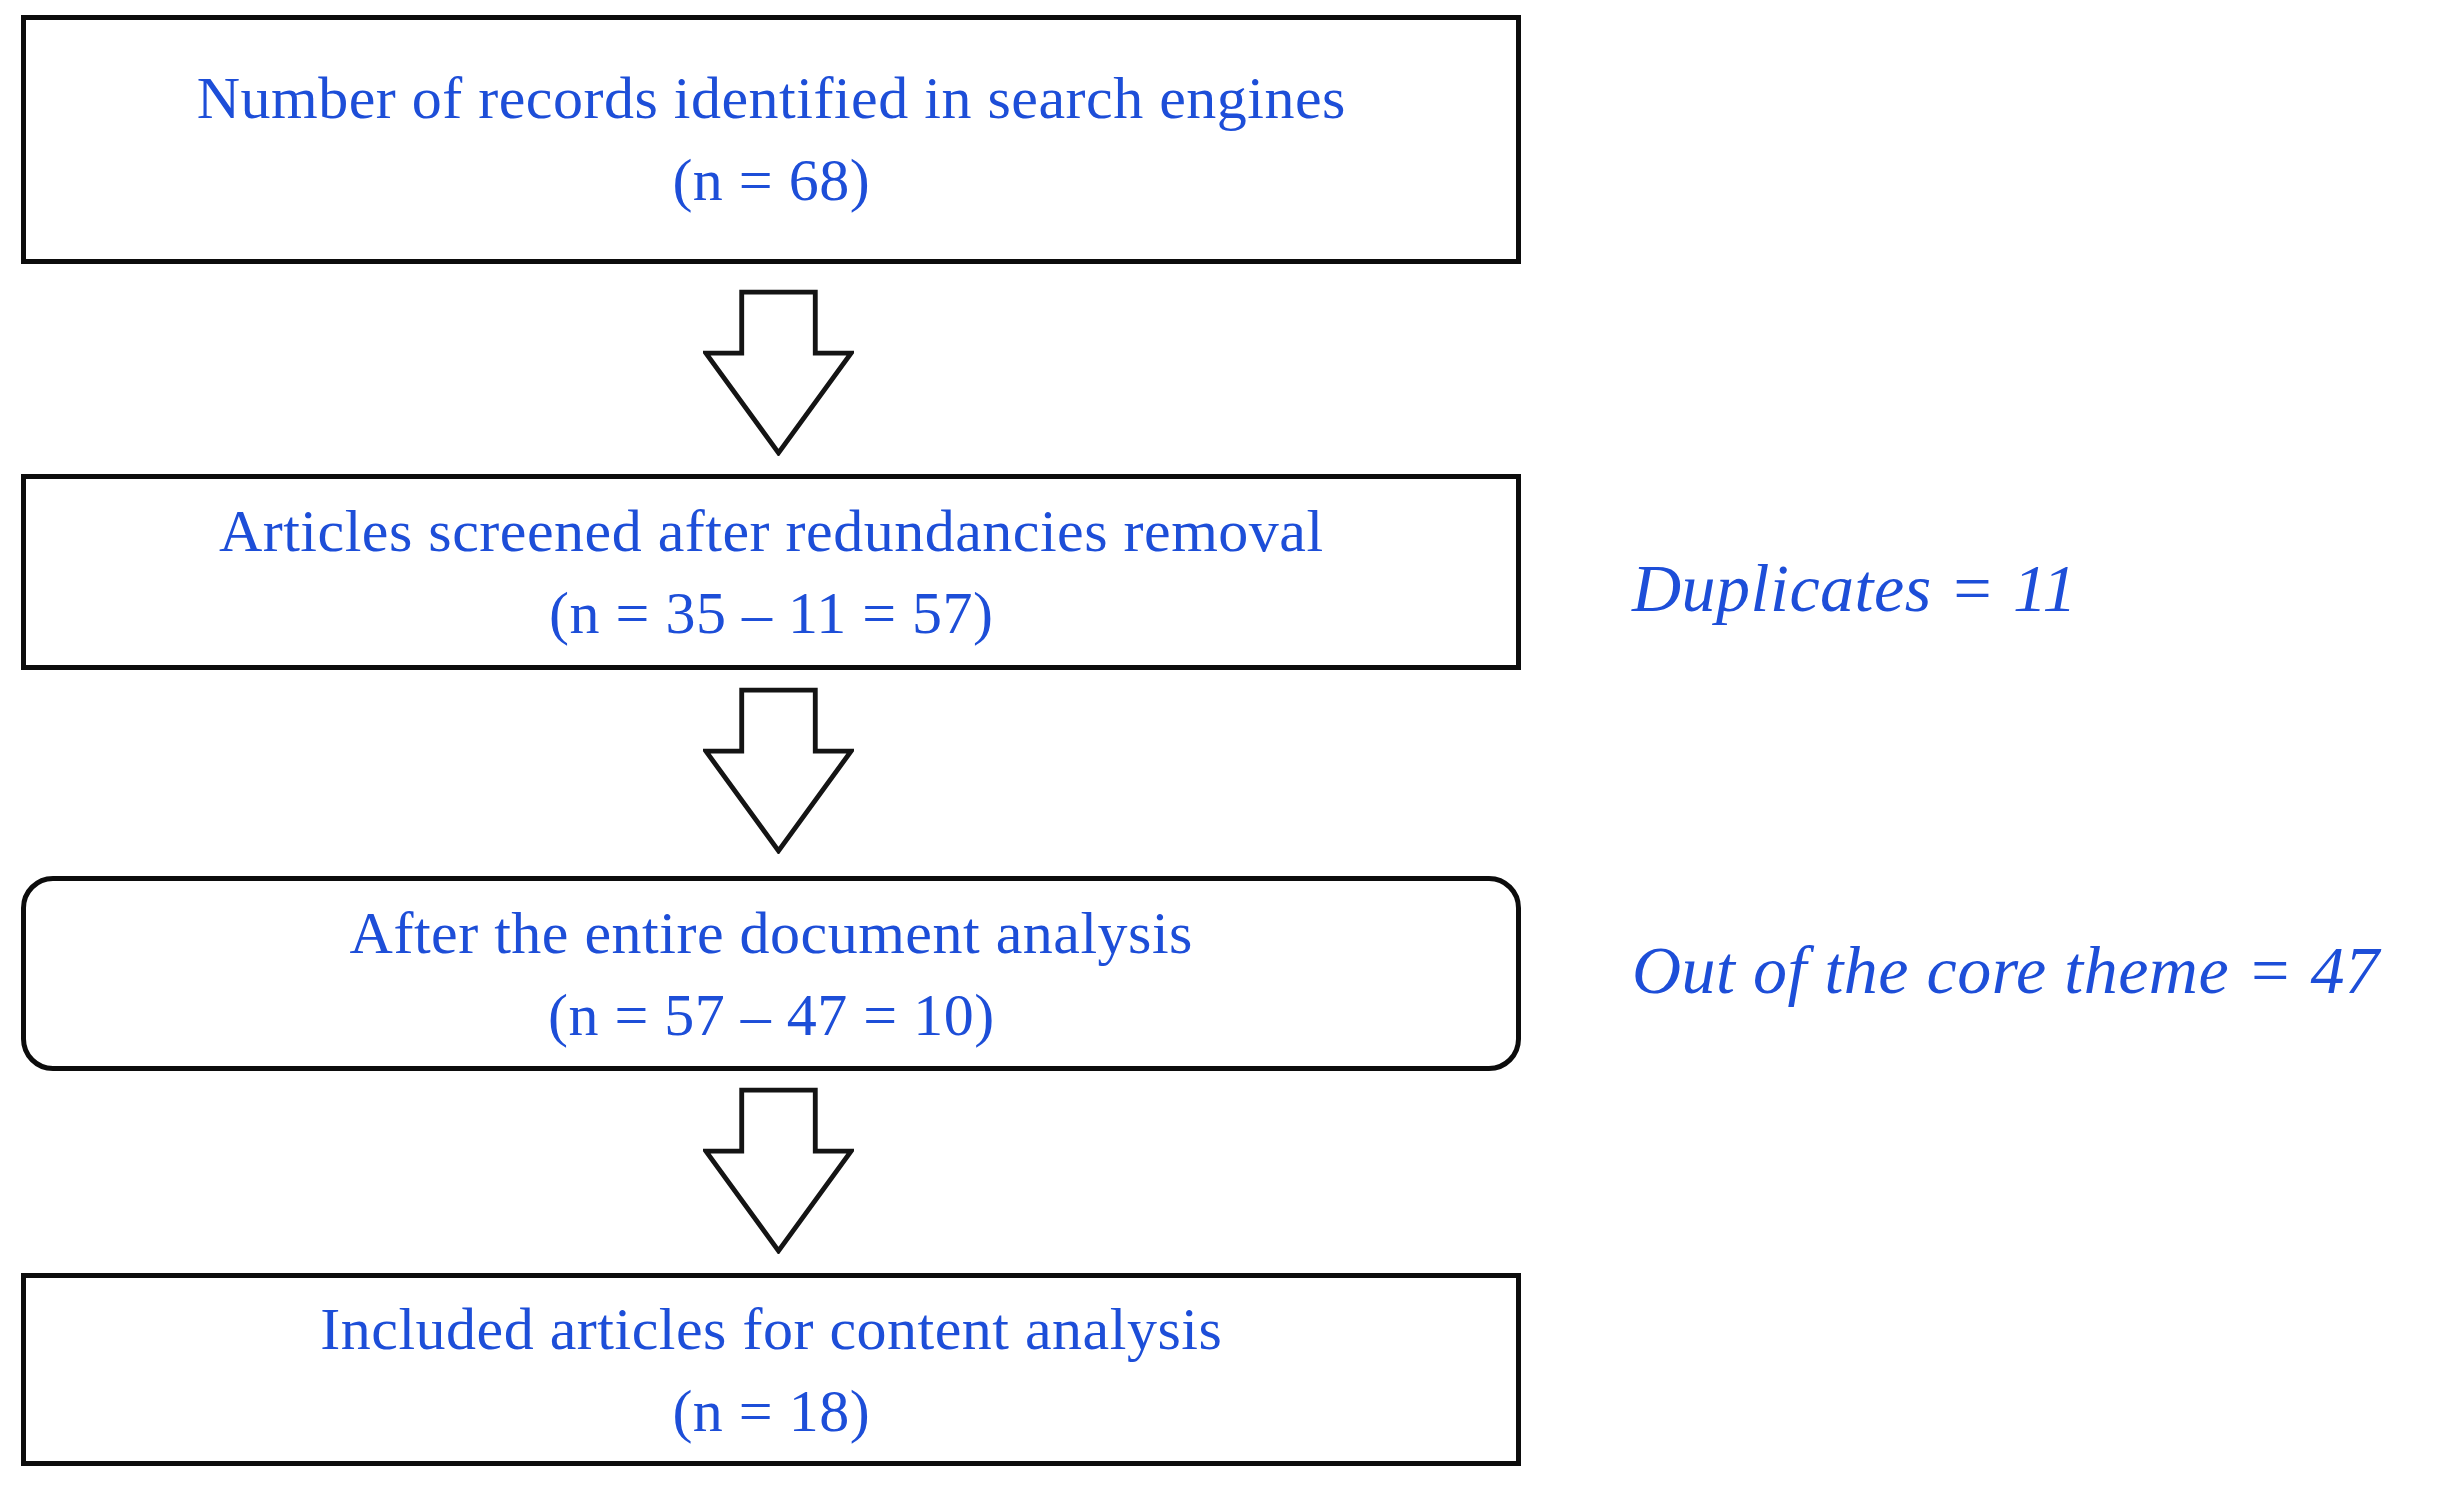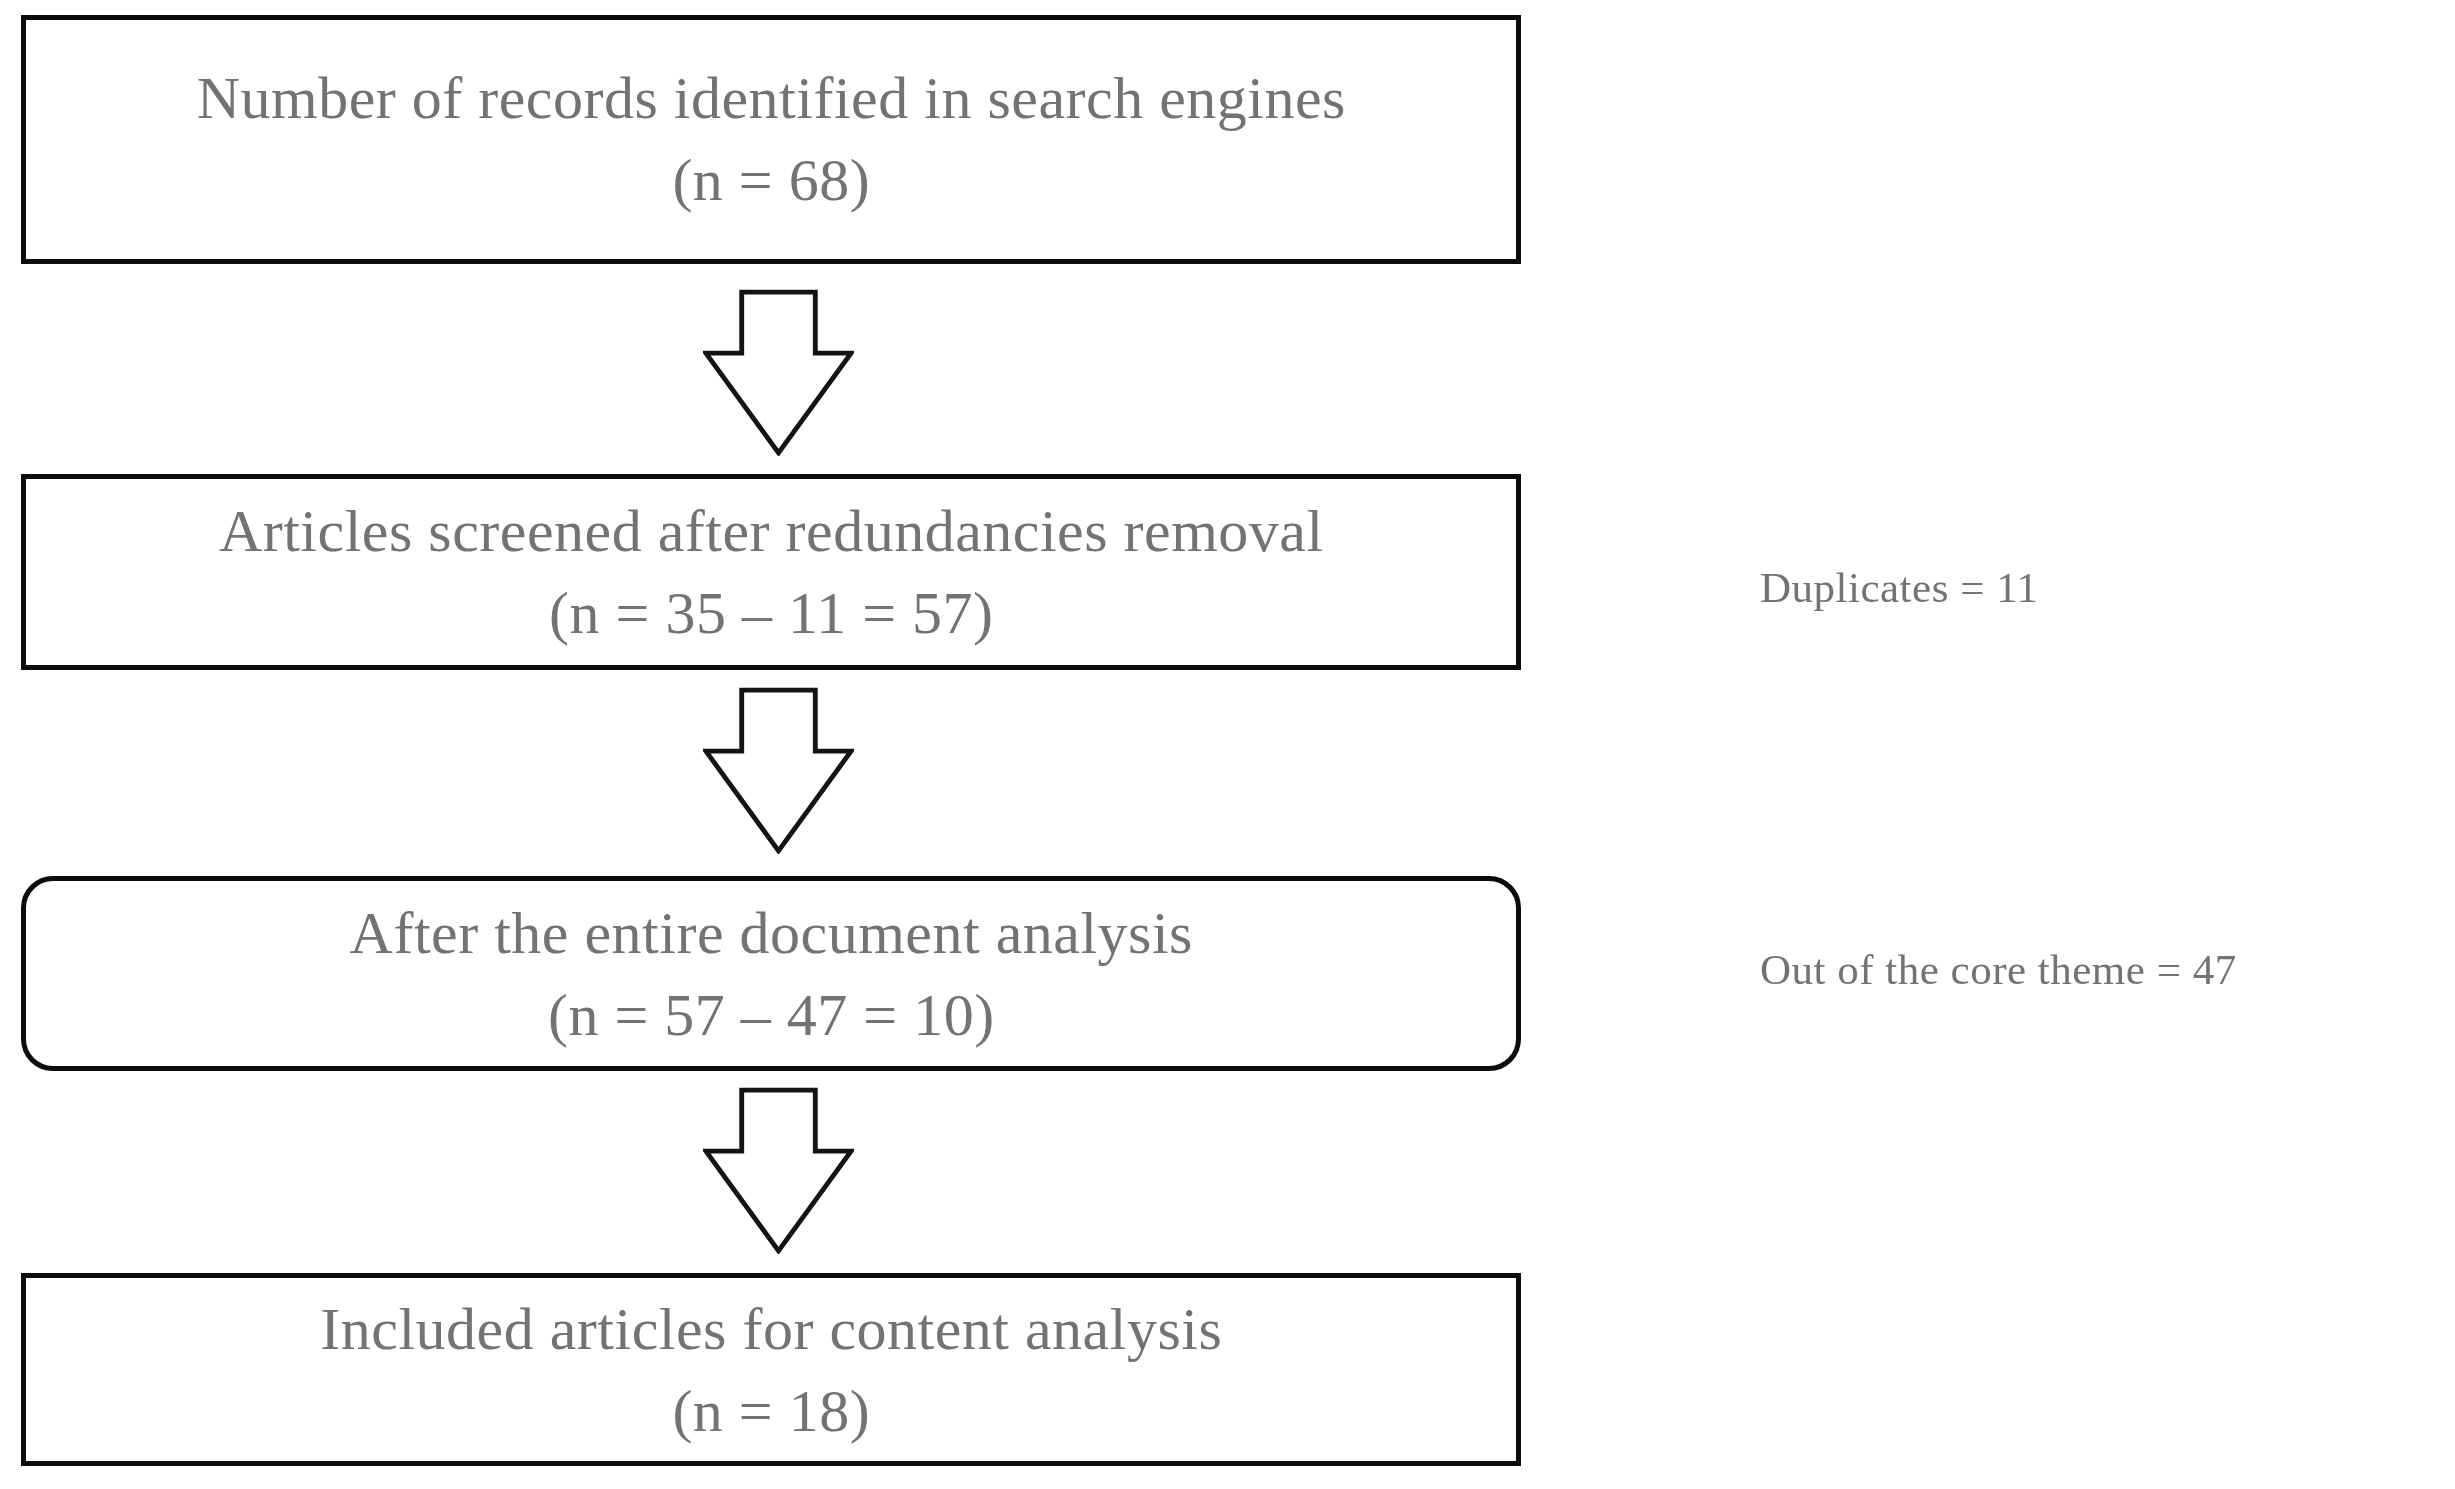--- a/index.html
+++ b/index.html
@@ -7,21 +7,21 @@
     padding: 0;
     background: #ffffff;
   }
   .canvas {
     position: relative;
     width: 2455px;
     height: 1490px;
     background: #ffffff;
     overflow: hidden;
     font-family: "Liberation Serif", "DejaVu Serif", serif;
-    color: #737373;
+    color: #1d4ed8;
   }
   .flow-box {
     position: absolute;
     left: 21.3px;
     width: 1500px;
     box-sizing: border-box;
     border: 5.8px solid #0c0c0c;
     background: #ffffff;
     display: flex;
     flex-direction: column;
@@ -42,25 +42,26 @@
     left: 703px;
     width: 151px;
     height: 167px;
   }
   .arrow-1 { top: 289px; }
   .arrow-2 { top: 687px; }
   .arrow-3 { top: 1087px; }
 
   .side-note {
     position: absolute;
-    left: 1760px;
-    font-size: 43px;
+    left: 1632px;
+    font-size: 68px;
     line-height: 82px;
     white-space: nowrap;
     letter-spacing: 0.5px;
+    font-style: italic;
   }
   .note-1 { top: 547px; }
   .note-2 { top: 929px; }
 </style>
 </head>
 <body>
 
 <div class="canvas">
 
   <div class="flow-box box-1">

